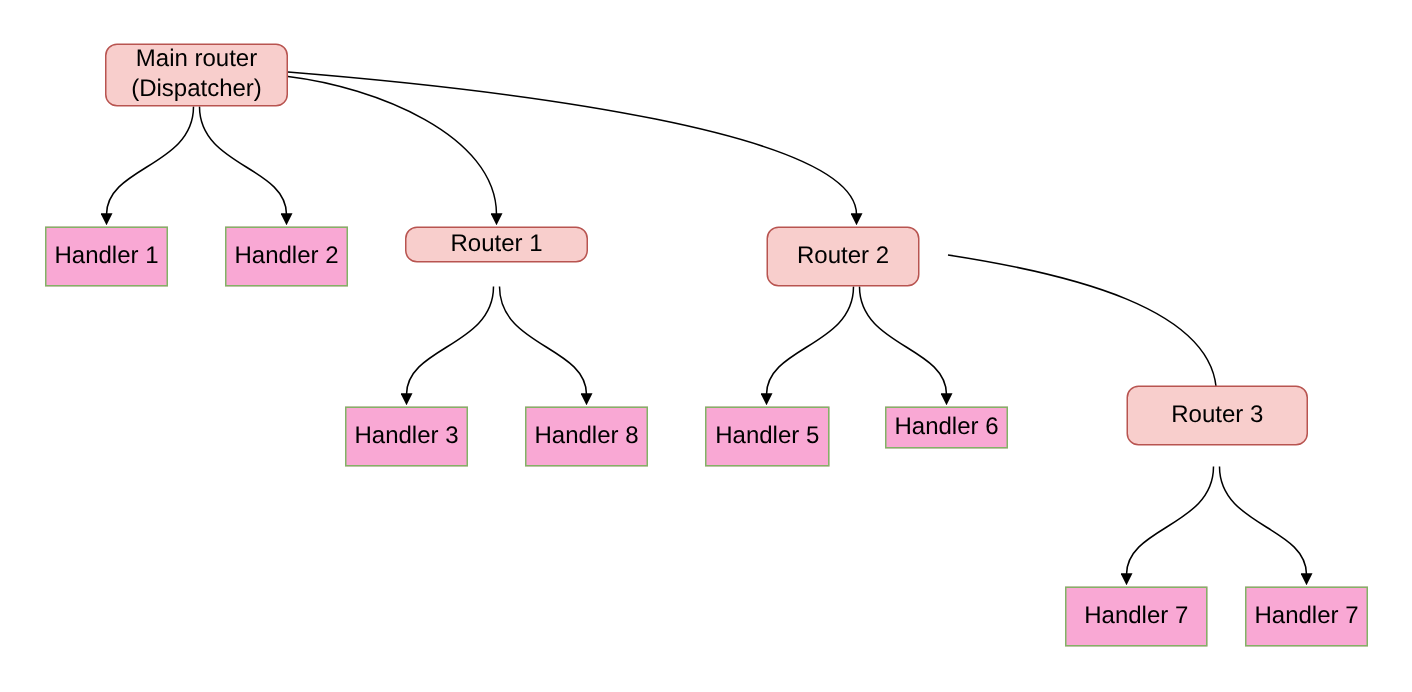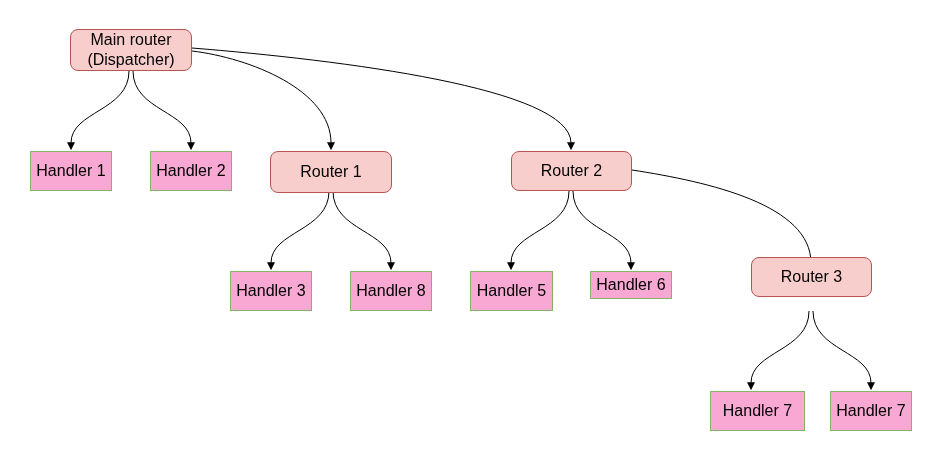--- a/index.html
+++ b/index.html
@@ -79,23 +79,23 @@
     <path class="edge" marker-end="url(#arrow)" d="M 813,311 C 813,351 871,351 871,383"></path>
   </svg>
 
   <div class="node router" style="left:70px; top:29px; width:122px; height:42px">Main router
 (Dispatcher)</div>
 
   <div class="node handler" style="left:30px; top:151px; width:82px; height:40px">Handler 1</div>
 
   <div class="node handler" style="left:150px; top:151px; width:82px; height:40px">Handler 2</div>
 
-  <div class="node router" style="left:270px; top:151px; width:122px; height:42px">Router 1</div>
+  <div class="node router" style="left:270px; top:151px; width:122px; height:24px">Router 1</div>
 
-  <div class="node router" style="left:511px; top:151px; width:121px; height:40px">Router 2</div>
+  <div class="node router" style="left:511px; top:151px; width:102px; height:40px">Router 2</div>
 
   <div class="node handler" style="left:230px; top:271px; width:82px; height:40px">Handler 3</div>
 
   <div class="node handler" style="left:350px; top:271px; width:82px; height:40px">Handler 8</div>
 
   <div class="node handler" style="left:470px; top:271px; width:83px; height:40px">Handler 5</div>
 
   <div class="node handler" style="left:590px; top:271px; width:82px; height:28px">Handler 6</div>
 
   <div class="node router" style="left:751px; top:257px; width:121px; height:40px">Router 3</div>

